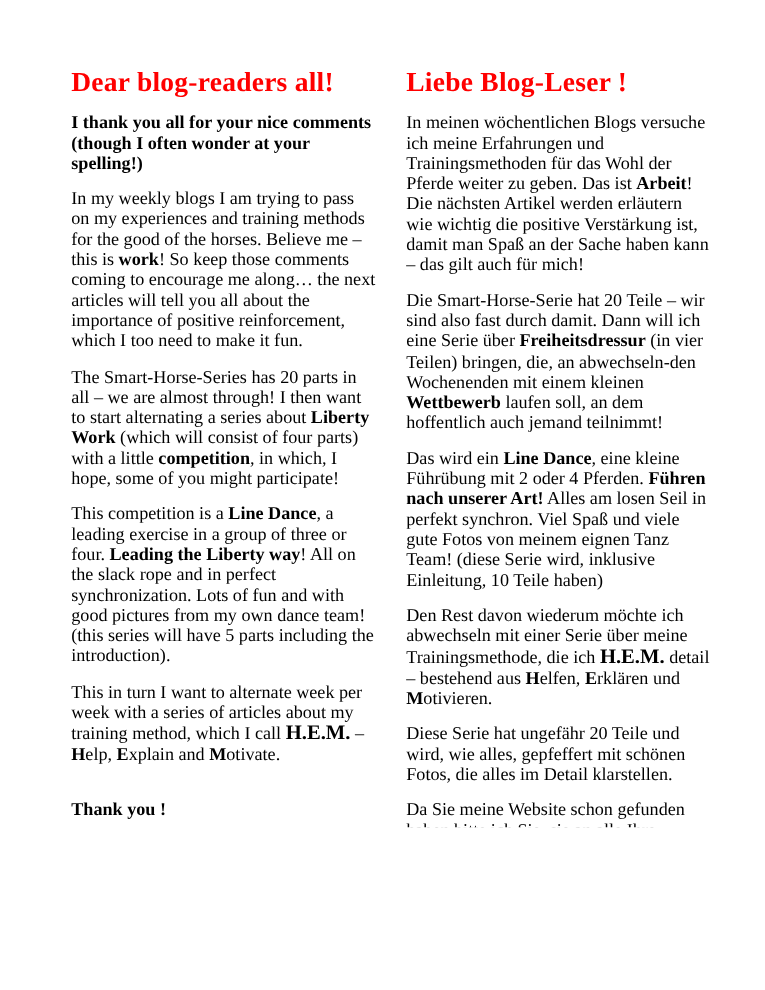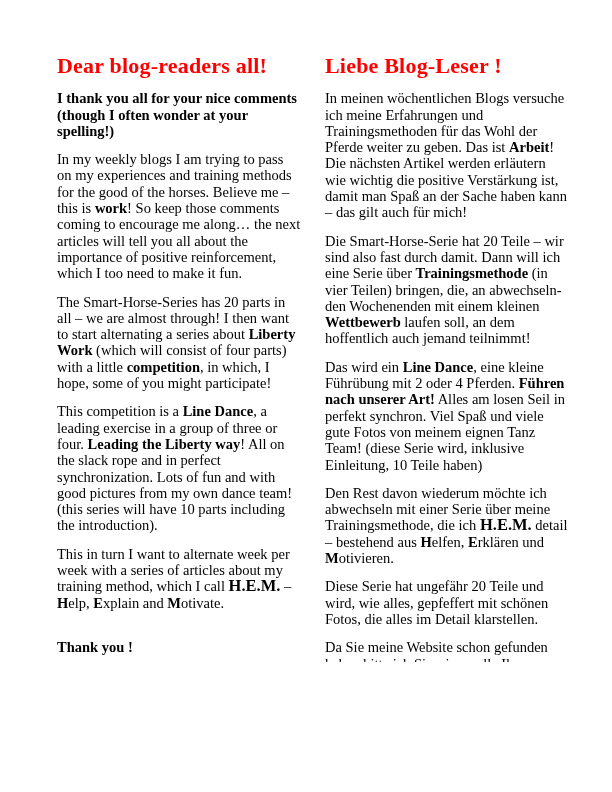--- a/index.html
+++ b/index.html
@@ -43,29 +43,29 @@
 </head>
 <body>
 
 <div class="page">
   <div class="col">
     <h1 class="heading" lang="en">Dear blog-readers all!</h1>
     <div class="paras" lang="en">
         <p><span class="b">I thank you all for your nice comments (though I often wonder at your spelling!)</span></p>
         <p><span>In my weekly blogs I am trying to pass on my experiences and training methods for the good of the horses. Believe me – this is </span><span class="b">work</span><span>! So keep those comments coming to encourage me along… the next articles will tell you all about the importance of positive reinforcement, which I too need to make it fun.</span></p>
         <p><span>The Smart-Horse-Series has 20 parts in all – we are almost through! I then want to start alternating a series about </span><span class="b">Liberty Work</span><span> (which will consist of four parts) with a little </span><span class="b">competition</span><span>, in which, I hope, some of you might participate!</span></p>
-        <p><span>This competition is a </span><span class="b">Line Dance</span><span>, a leading exercise in a group of three or four. </span><span class="b">Leading the Liberty way</span><span>! All on the slack rope and in perfect synchronization. Lots of fun and with good pictures from my own dance team! (this series will have 10 parts including the introduction).</span></p>
+        <p><span>This competition is a </span><span class="b">Line Dance</span><span>, a leading exercise in a group of three or four. </span><span class="b">Leading the Liberty way</span><span>! All on the slack rope and in perfect synchronization. Lots of fun and with good pictures from my own dance team! (this series will have 5 parts including the introduction).</span></p>
         <p><span>This in turn I want to alternate week per week with a series of articles about my training method, which I call </span><span class="b big">H.E.M.</span><span> – </span><span class="b">H</span><span>elp, </span><span class="b">E</span><span>xplain and </span><span class="b">M</span><span>otivate.</span></p>
         <p><br><span class="b">Thank you !</span></p>
       </div>
   </div>
   <div class="col">
     <h1 class="heading" lang="de">Liebe Blog-Leser !</h1>
     <div class="paras" lang="de">
         <p><span>In meinen wöchentlichen Blogs versuche ich meine Erfahrungen und Trainingsmethoden für das Wohl der Pferde weiter zu geben. Das ist </span><span class="b">Arbeit</span><span>! Die nächsten Artikel werden erläutern wie wichtig die positive Verstärkung ist, damit man Spaß an der Sache haben kann – das gilt auch für mich!</span></p>
-        <p><span>Die Smart-Horse-Serie hat 20 Teile – wir sind also fast durch damit. Dann will ich eine Serie über </span><span class="b">Trainingsmethode</span><span> (in vier Teilen) bringen, die, an abwechseln-den Wochenenden mit einem kleinen </span><span class="b">Wettbewerb</span><span> laufen soll, an dem hoffentlich auch jemand teilnimmt!</span></p>
+        <p><span>Die Smart-Horse-Serie hat 20 Teile – wir sind also fast durch damit. Dann will ich eine Serie über </span><span class="b">Freiheitsdressur</span><span> (in vier Teilen) bringen, die, an abwechseln-den Wochenenden mit einem kleinen </span><span class="b">Wettbewerb</span><span> laufen soll, an dem hoffentlich auch jemand teilnimmt!</span></p>
         <p><span>Das wird ein </span><span class="b">Line Dance</span><span>, eine kleine Führübung mit 2 oder 4 Pferden. </span><span class="b">Führen nach unserer Art!</span><span> Alles am losen Seil in perfekt synchron. Viel Spaß und viele gute Fotos von meinem eignen Tanz Team! (diese Serie wird, inklusive Einleitung, 10 Teile haben)</span></p>
         <p><span>Den Rest davon wiederum möchte ich abwechseln mit einer Serie über meine Trainingsmethode, die ich </span><span class="b big">H.E.M.</span><span> detail – bestehend aus </span><span class="b">H</span><span>elfen, </span><span class="b">E</span><span>rklären und </span><span class="b">M</span><span>otivieren.</span></p>
         <p><span>Diese Serie hat ungefähr 20 Teile und wird, wie alles, gepfeffert mit schönen Fotos, die alles im Detail klarstellen.</span></p>
         <p><span>Da Sie meine Website schon gefunden haben bitte ich Sie, sie an alle Ihre Freunde weiter zu geben!</span><br><span class="b">Danke !</span></p>
       </div>
   </div>
 </div>
 
 </body></html>

